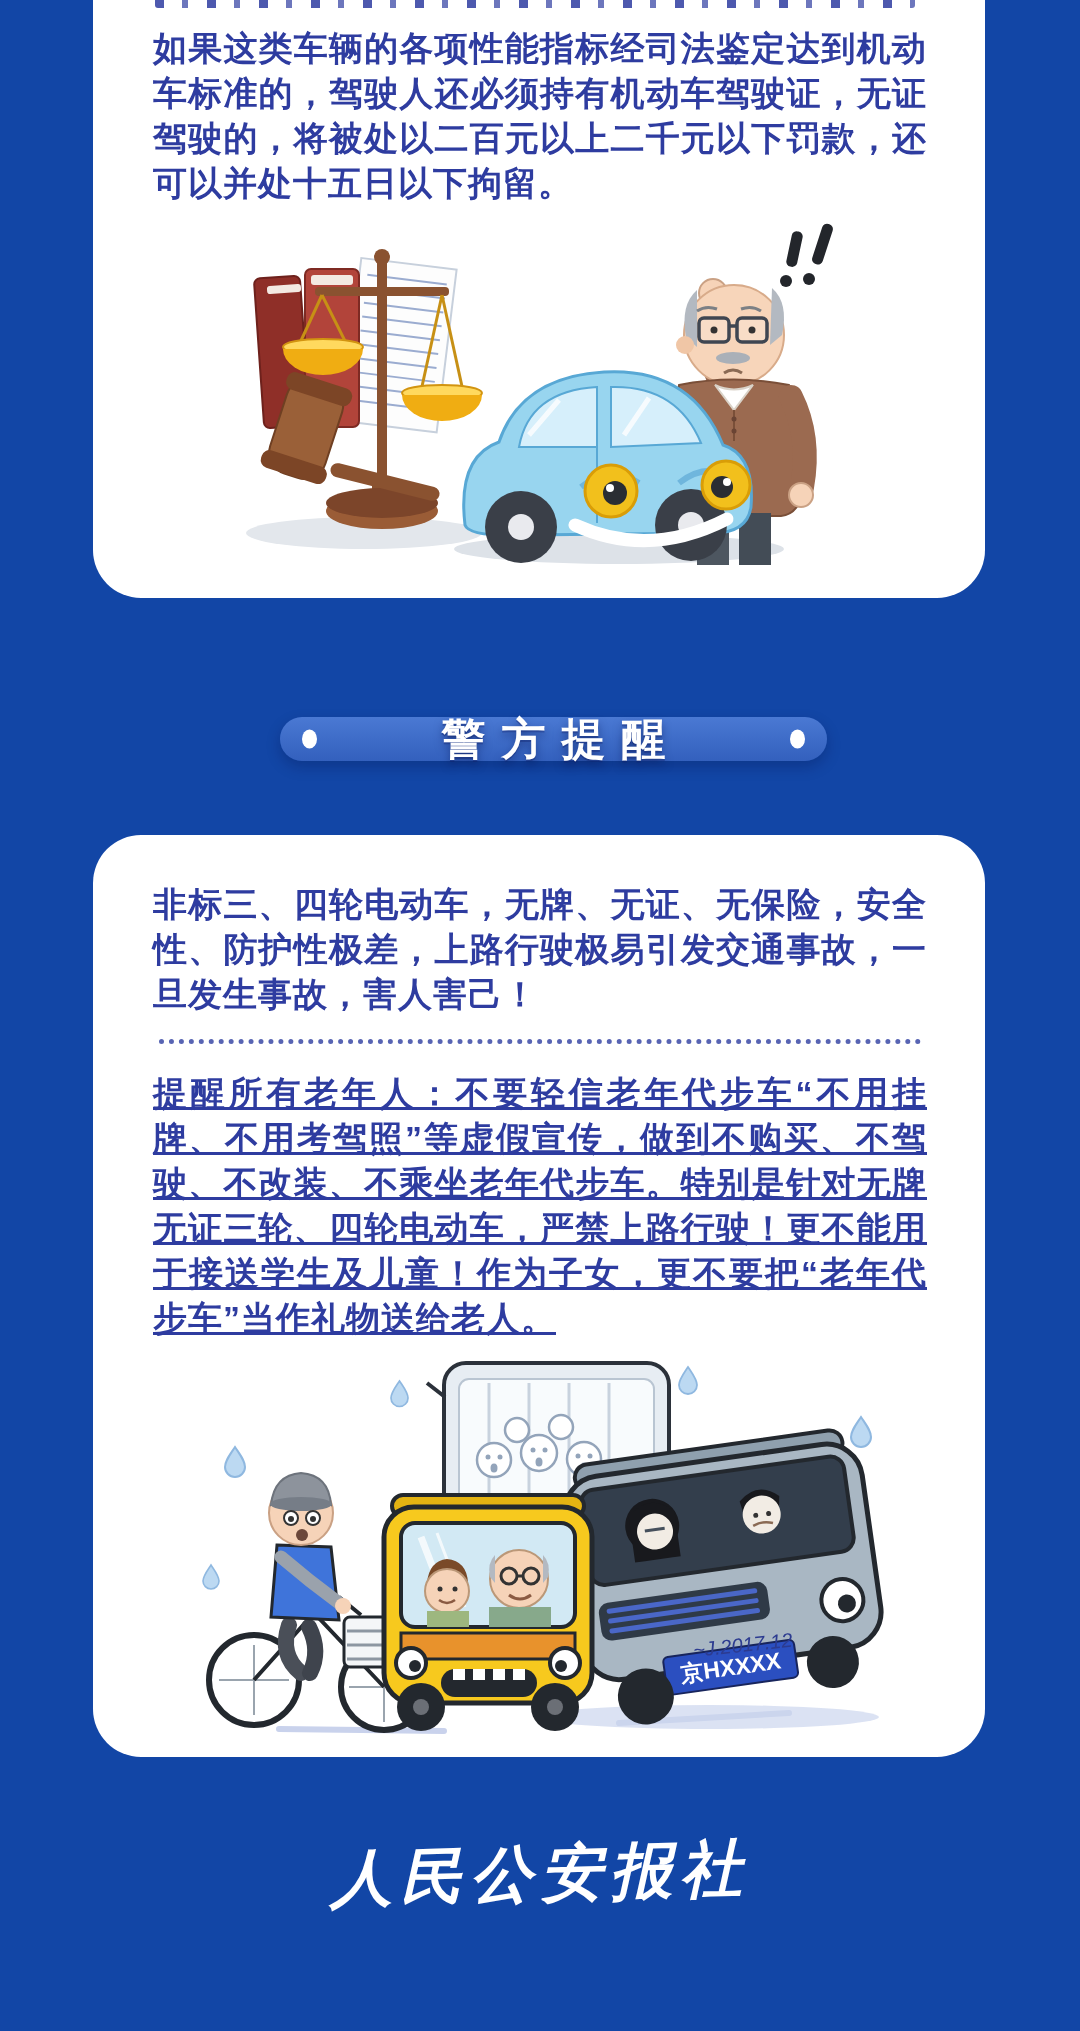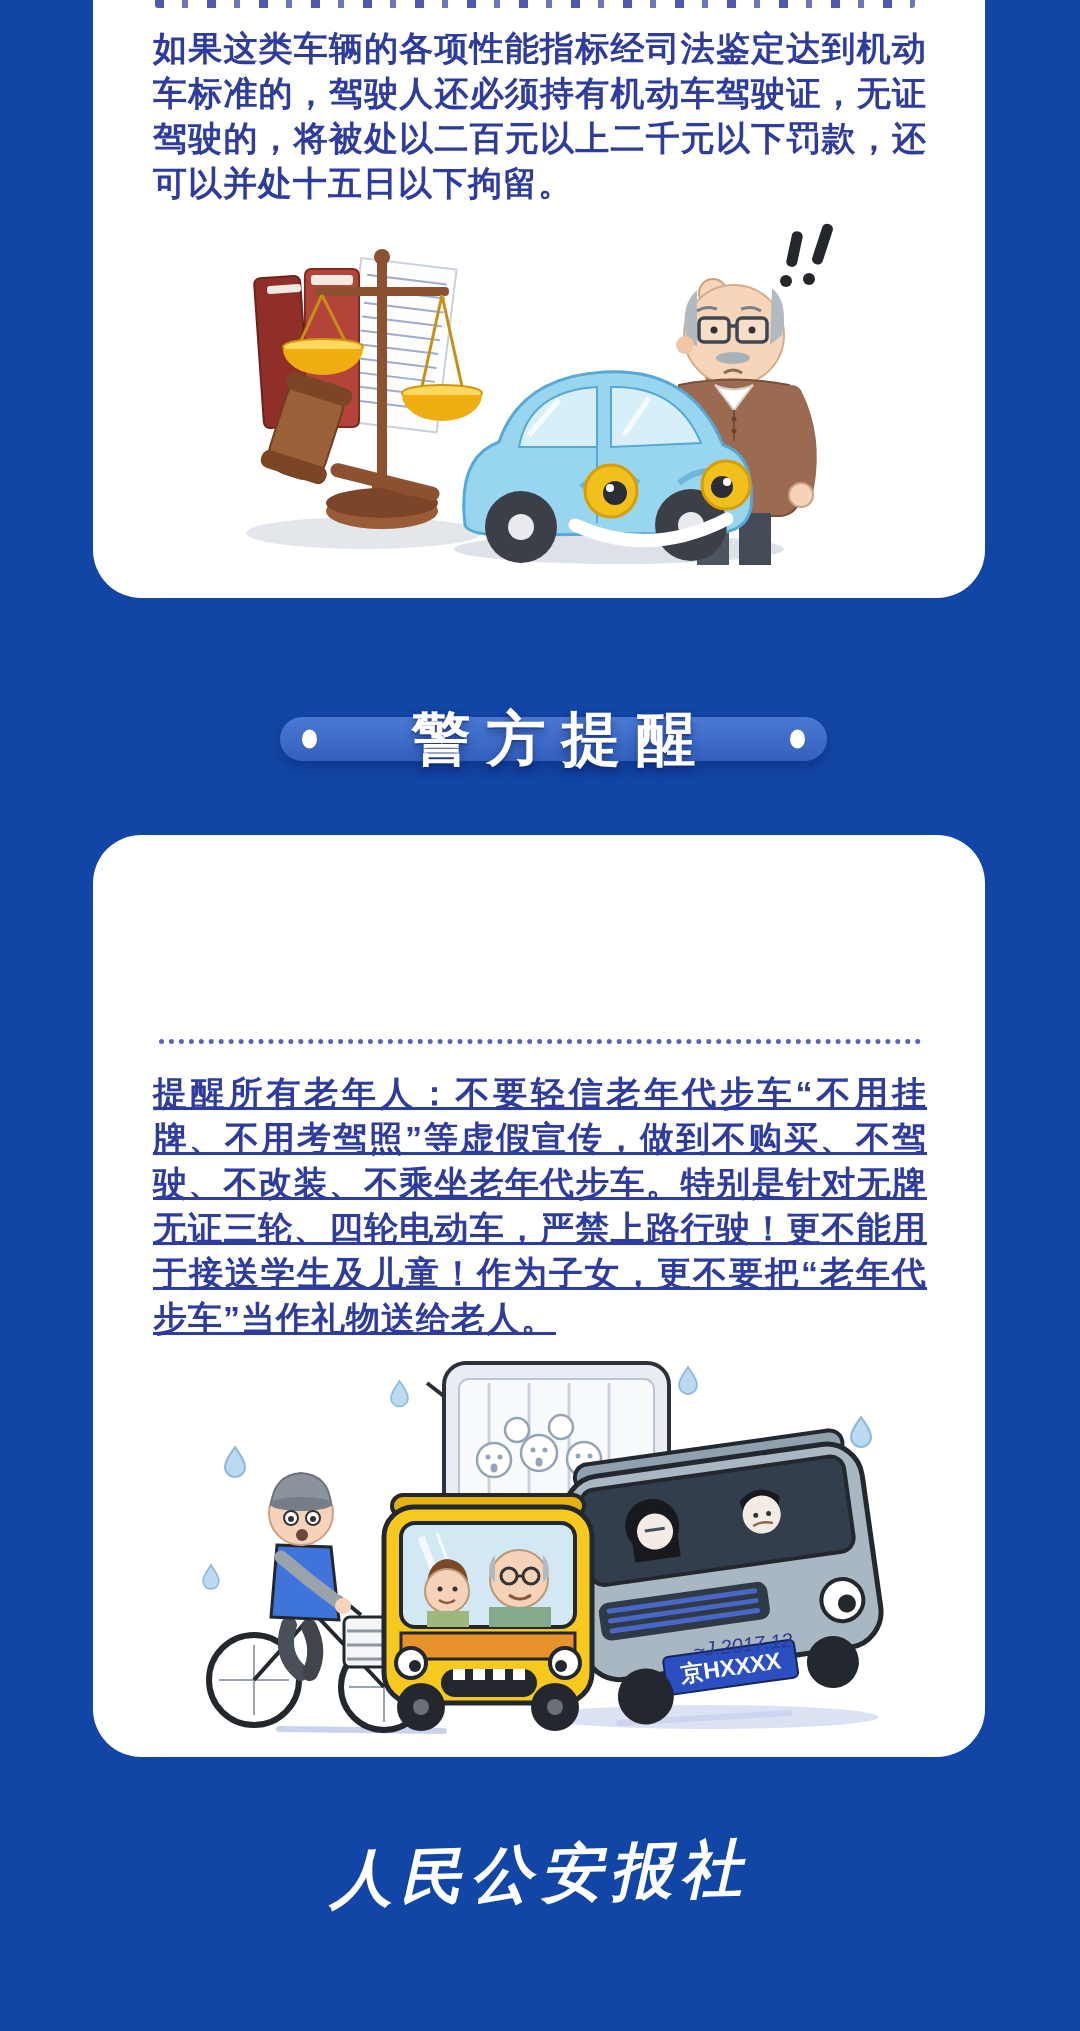--- a/index.html
+++ b/index.html
@@ -44,21 +44,21 @@
     box-shadow:0 6px 14px rgba(0,10,60,.25);
   }
   .header-dot{
     position:absolute;top:50%;transform:translateY(-50%);
     width:15px;height:19px;border-radius:50%;background:#fff;
   }
   .dot-l{left:22px;} .dot-r{right:22px;}
   .header-title{
     position:absolute;left:0;right:0;top:0;height:44px;
     line-height:44px;text-align:center;
-    color:#FFFFFF;font-size:59px;font-weight:900;
+    color:#FFFFFF;font-size:44px;font-weight:900;
     letter-spacing:16px;padding-left:16px;white-space:nowrap;
     text-shadow:0 5px 8px rgba(10,25,90,.5),0 2px 0 rgba(20,35,110,.35);
   }
   .footer-logo{
     position:absolute;top:1832px;left:0;width:100%;
     text-align:center;color:#FFFFFF;
     font-family:"DejaVu Serif","Liberation Serif",serif;
     font-style:italic;font-weight:bold;
     font-size:62px;letter-spacing:8px;
     transform:rotate(-1.5deg);
@@ -186,20 +186,21 @@
   </svg>
 </div>
 
 <div class="header-band">
   <span class="header-dot dot-l"></span>
   <span class="header-dot dot-r"></span>
   <div class="header-title">警方提醒</div>
 </div>
 
 <div class="card card2">
+  <p class="body-par par1">非标三、四轮电动车，无牌、无证、无保险，安全性、防护性极差，上路行驶极易引发交通事故，一旦发生事故，害人害己！</p>
   <div class="divider"></div>
   <p class="body-par par2">提醒所有老年人：不要轻信老年代步车“不用挂牌、不用考驾照”等虚假宣传，做到不购买、不驾驶、不改装、不乘坐老年代步车。特别是针对无牌无证三轮、四轮电动车，严禁上路行驶！更不能用于接送学生及儿童！作为子女，更不要把“老年代步车”当作礼物送给老人。</p>
 
   <svg class="illu2" width="700" height="390" viewBox="0 0 700 390">
 
     <g stroke="#c9d2ec" stroke-width="6" stroke-linecap="round">
       <line x1="90" y1="374" x2="255" y2="376"></line>
       <line x1="430" y1="368" x2="600" y2="358"></line>
     </g>
     <ellipse cx="520" cy="362" rx="170" ry="12" fill="#ccd5ee" opacity=".7"></ellipse>

